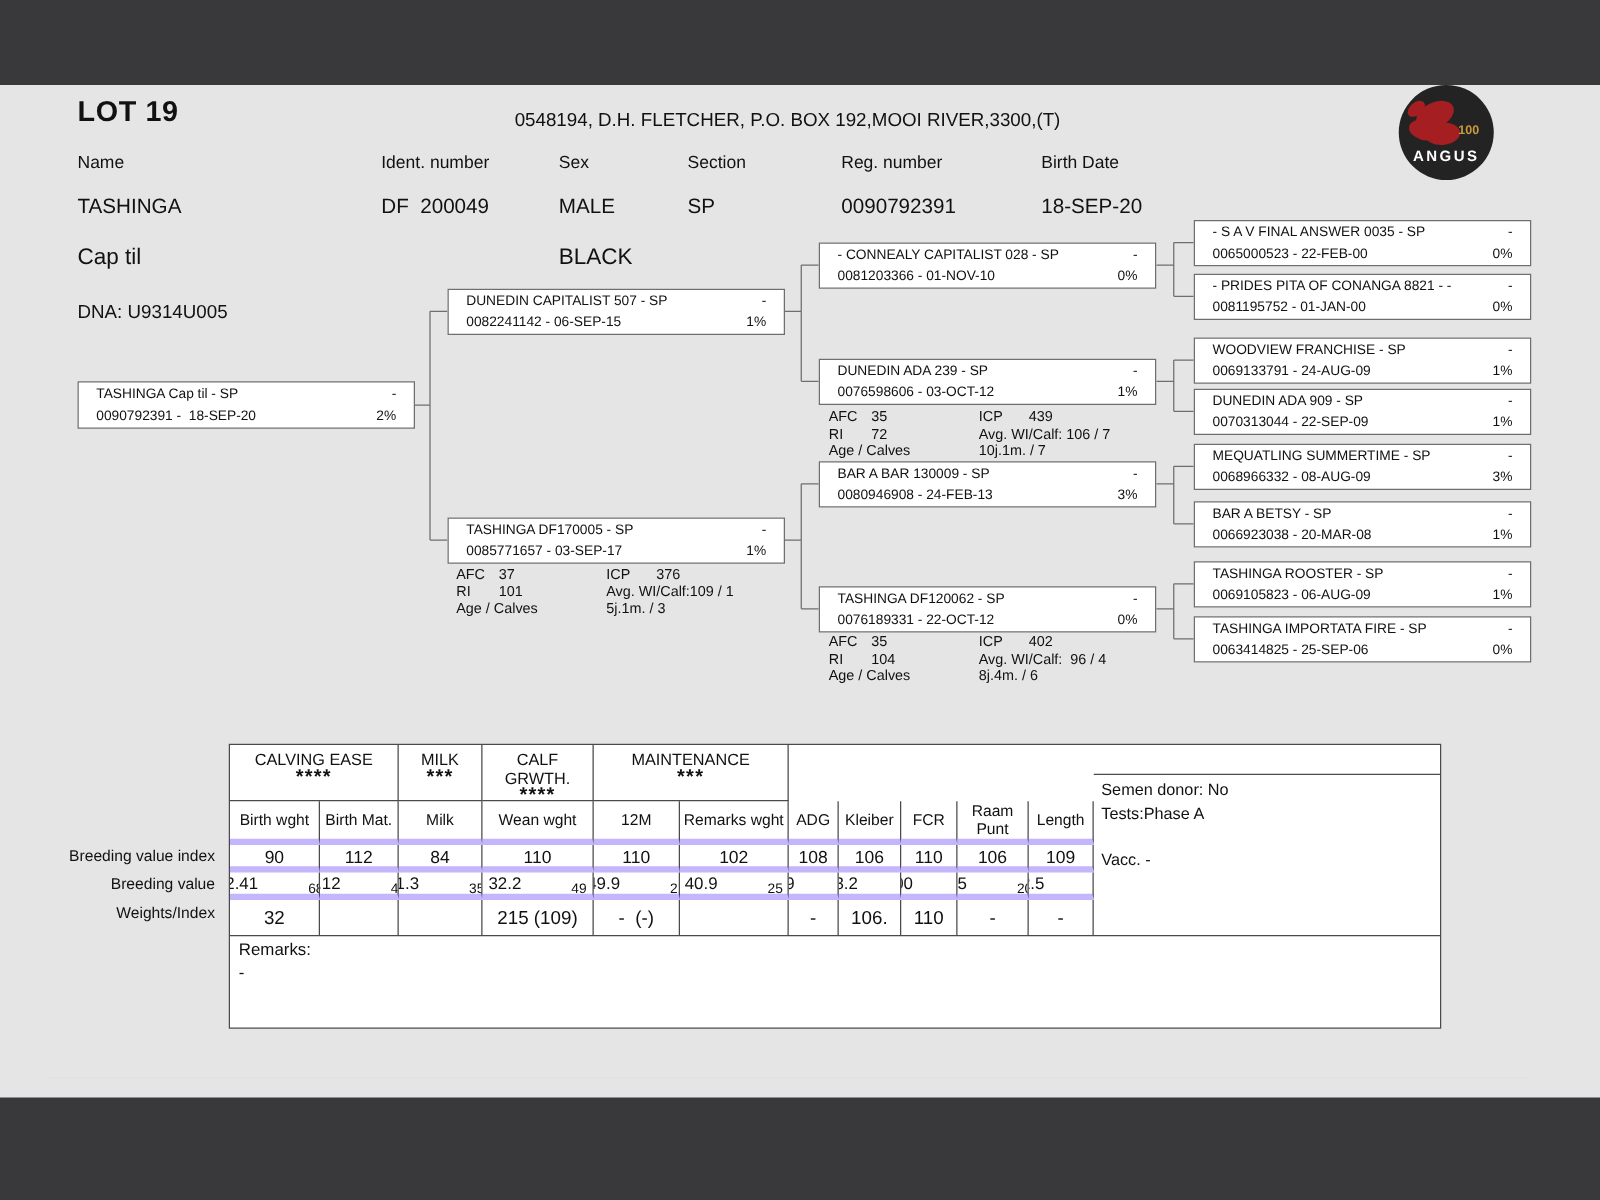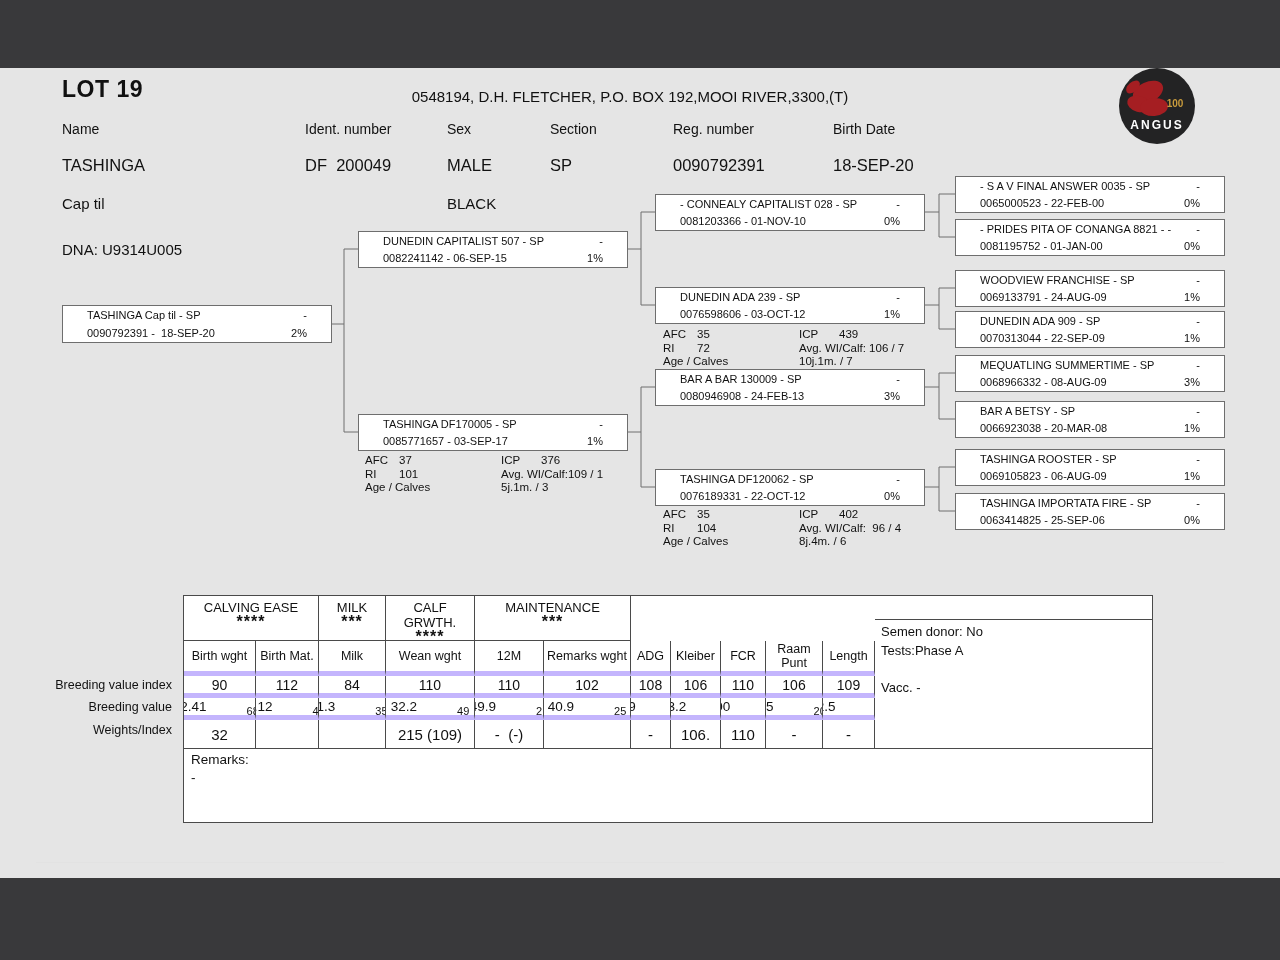--- a/index.html
+++ b/index.html
@@ -14,38 +14,38 @@
   .bar.bottom { top:878px; height:82px; }
   .divider { position:absolute; top:862px; left:36px; width:1188px; border-top:1px solid #e2e2e2; }
   .abs { position:absolute; }
   .pre { white-space:pre; }
 
   .lot { left:62px; top:76px; font-size:23px; font-weight:bold; letter-spacing:.5px; }
   .breeder { left:180px; top:88px; width:900px; text-align:center; font-size:15px; }
 
   .flabel { top:121px; font-size:14px; }
   .fvalue { top:156px; font-size:16.5px; }
-  .fvalue2 { font-size:15px; }
+  .fvalue2 { font-size:18px; }
   .dna { font-size:15px; }
 
   .logo { position:absolute; left:1118px; top:67px; }
 
   .connectors { position:absolute; left:0; top:0; pointer-events:none; }
 
   .pbox {
     position:absolute; width:270px; height:37px;
     border:1px solid #6e6e6e; background:#fff;
-    padding:3px 24px; box-sizing:border-box;
+    padding:3px 14px; box-sizing:border-box;
     display:flex; flex-direction:column; justify-content:space-between;
     font-size:11px; line-height:12px;
   }
   .pbox.subject { height:38px; }
   .prow { display:flex; justify-content:space-between; white-space:nowrap; }
 
-  .pstats { position:absolute; display:flex; font-size:11.5px; line-height:13.5px;gap:16px; }
+  .pstats { position:absolute; display:flex; font-size:11.5px; line-height:13.5px; }
   .pscol1 { width:120px; }
   .psl { display:inline-block; width:34px; }
   .psl2 { display:inline-block; width:40px; }
 
   .rowlabel { position:absolute; left:30px; width:142px; text-align:right; font-size:12.5px; }
 
   .btable {
     position:absolute; left:183px; top:595px; width:970px; height:228px;
     border:1px solid #4a4a4a; box-sizing:border-box; background:#fff;
   }

